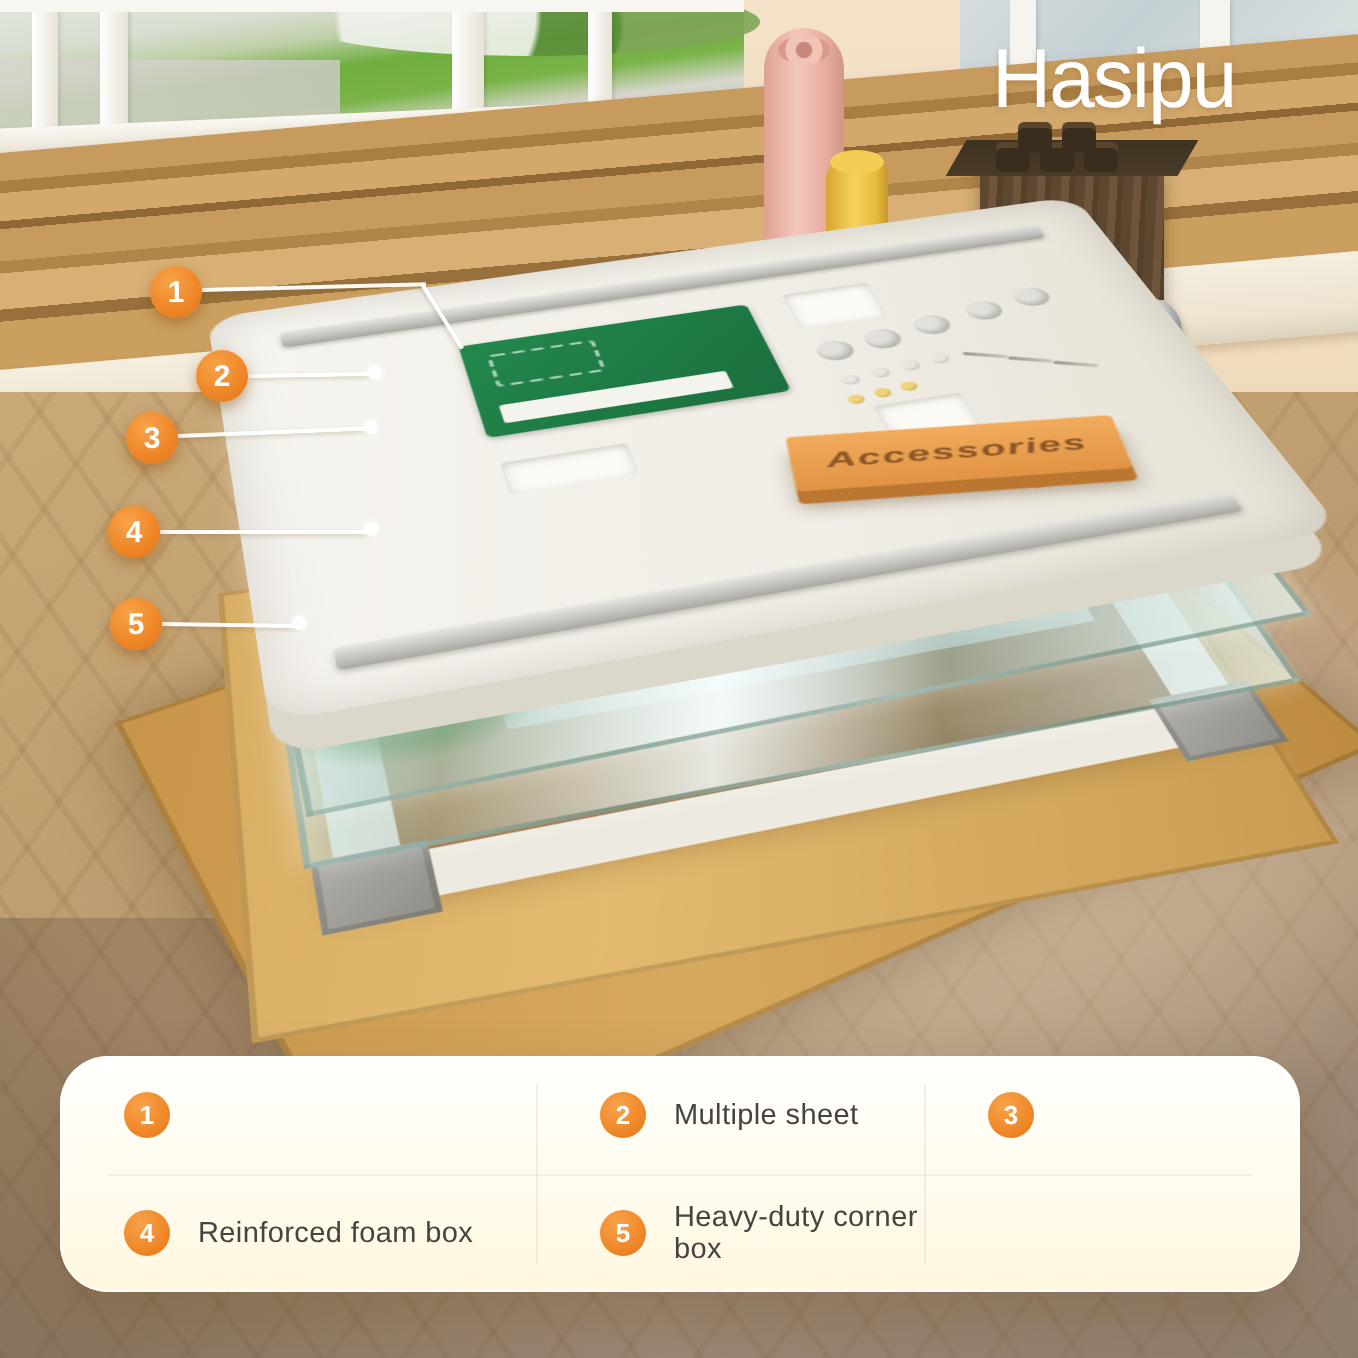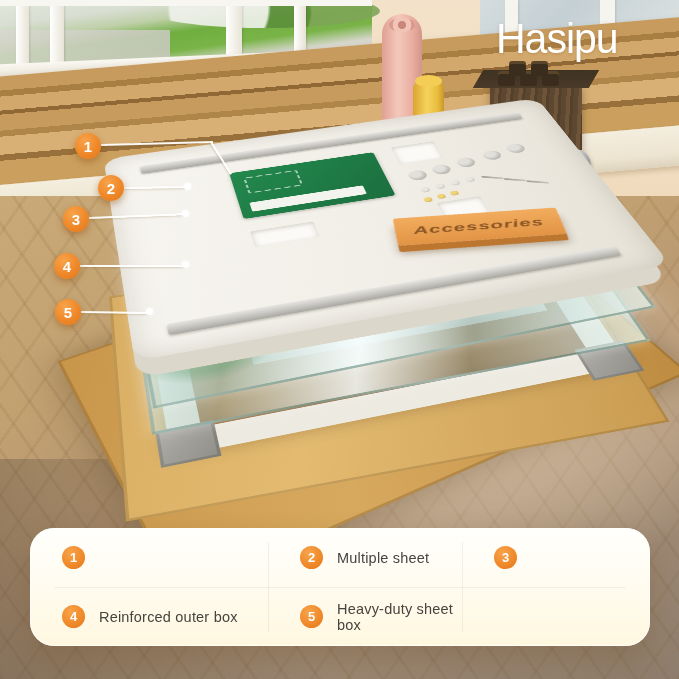--- a/index.html
+++ b/index.html
@@ -311,22 +311,22 @@
       </div>
       <div class="legend-item">
         <div class="legend-badge">2</div>
         <div class="legend-label">Multiple sheet</div>
       </div>
       <div class="legend-item">
         <div class="legend-badge">3</div>
       </div>
       <div class="legend-item">
         <div class="legend-badge">4</div>
-        <div class="legend-label">Reinforced outer box</div>
+        <div class="legend-label">Reinforced foam box</div>
       </div>
       <div class="legend-item">
         <div class="legend-badge">5</div>
-        <div class="legend-label">Heavy-duty sheet box</div>
+        <div class="legend-label">Heavy-duty corner box</div>
       </div>
     </div>
   </div>
 
 </div>
 
 </body></html>

